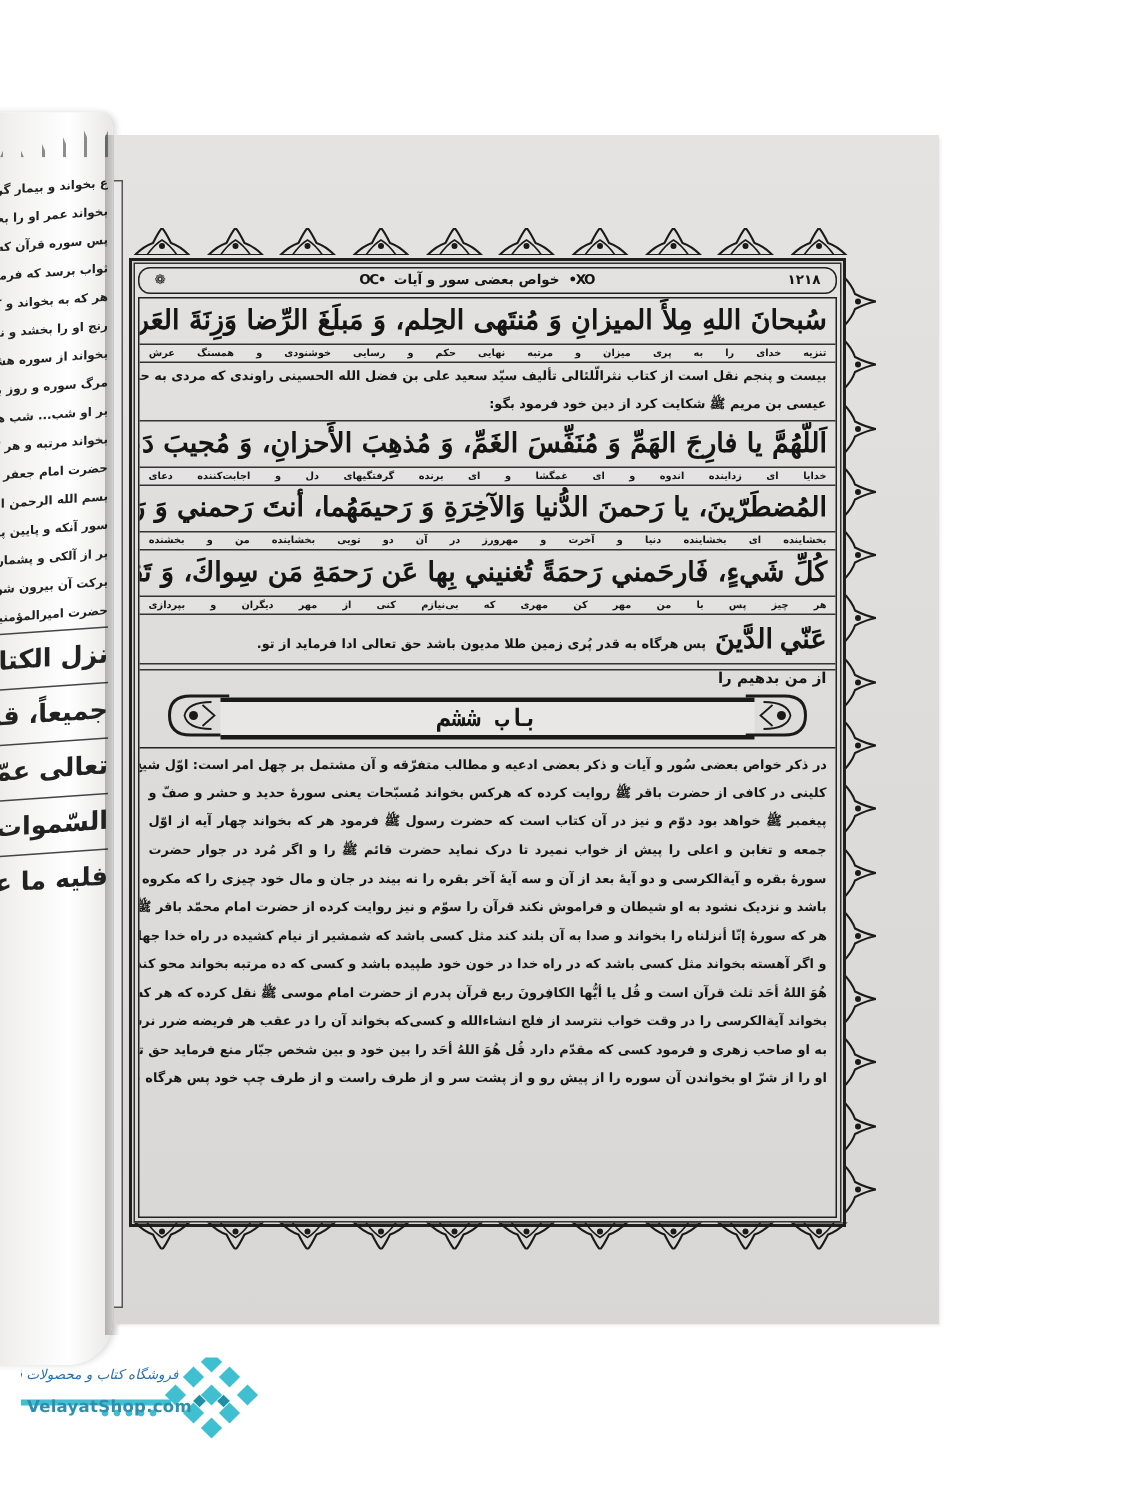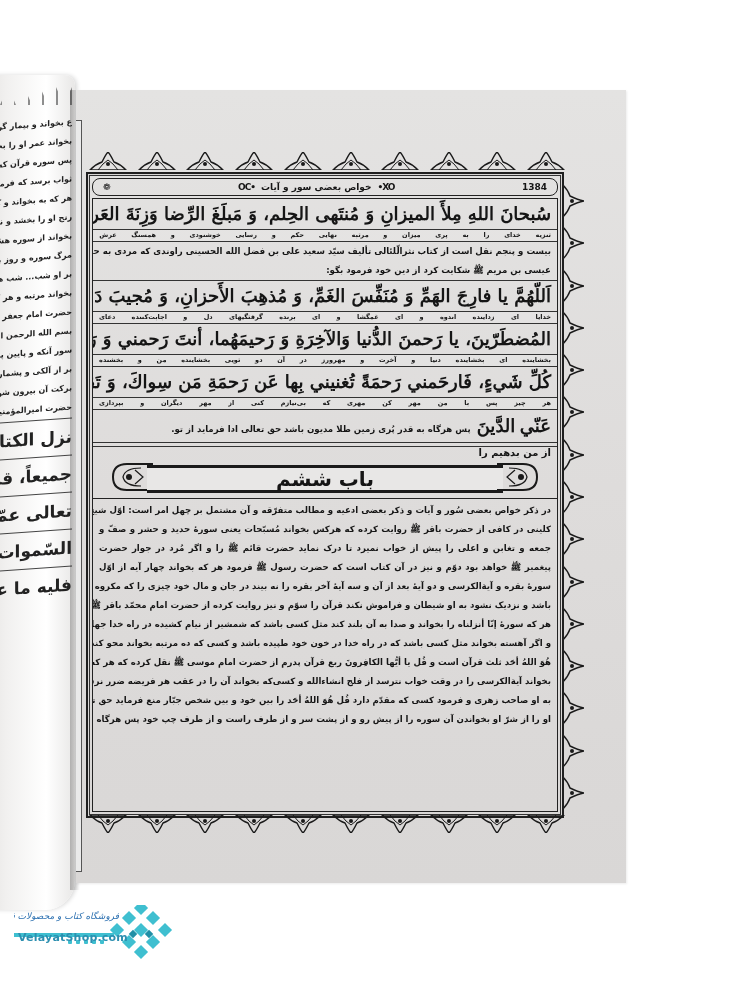--- a/index.html
+++ b/index.html
@@ -103,21 +103,21 @@
     position: absolute; top: 0; width: 42px; height: 34px;
   }
   .chapter .cap svg { width: 100%; height: 100%; }
   .chapter .cap.l { left: 0; }
   .chapter .cap.r { right: 0; }
   .chapter .band {
     position: absolute; left: 36px; right: 36px; top: 5px; height: 22px;
     border-top: 3px solid #1a1a1a; border-bottom: 3px solid #1a1a1a;
     background: #e8e7e6; display: flex; align-items: center; justify-content: center;
   }
-  .chapter .band span { font-size: 20px; font-weight: bold; }
+  .chapter .band span { font-size: 16px; font-weight: bold; font-family: Liberation Mono, monospace; }
   .body-block { border-top: 1.5px solid #222; padding-top: 2px; }
   
   .logo { position: absolute; left: 14px; top: 905px; width: 160px; height: 60px; }
   .logo-mark { position: absolute; right: 0; top: 0; width: 68px; height: 56px; }
   .logo-script {
     position: absolute; left: 0; top: 6px; width: 105px; height: 22px;
     font-family: "DejaVu Serif", serif; font-style: italic; font-size: 9px; color: #2a6fb0;
     direction: rtl; white-space: nowrap; overflow: hidden; text-align: right;
   }
   .logo-underline { position: absolute; left: 0; top: 28px; width: 100px; height: 4px; background: #3fbfd0; }
@@ -328,21 +328,21 @@
     <div class="orn">
         <svg viewBox="0 0 22 38">
           <path d="M0 2 Q6 8 8 14 Q16 18 22 19 Q16 20 8 24 Q6 30 0 36 Z" fill="none" stroke="#1a1a1a" stroke-width="1.4"></path>
           <circle cx="10" cy="19" r="2" fill="#1a1a1a"></circle>
         </svg>
       </div>
   </div>
 
   <div class="frame">
     <div class="header-bar">
-      <span>1384</span>
+      <span>۱۲۱۸</span>
       <span class="header-title">
         <span class="header-deco">XO•</span>
         <span>خواص بعضی سور و آیات</span>
         <span class="header-deco">•OC</span>
       </span>
       <span>❁</span>
     </div>
 
     <div class="text-box">
       <div class="verse">سُبحانَ اللهِ مِلأَ الميزانِ وَ مُنتَهى الحِلم، وَ مَبلَغَ الرِّضا وَزِنَةَ العَرشِ</div>
@@ -452,22 +452,22 @@
               <path d="M12 8 Q28 8 30 17 Q28 26 12 26" fill="none" stroke="#1a1a1a" stroke-width="1.2"></path>
               <circle cx="24" cy="17" r="3" fill="#1a1a1a"></circle>
               <path d="M18 10 L10 17 L18 24" fill="none" stroke="#1a1a1a" stroke-width="1.2"></path>
             </svg>
         </div>
       </div>
 
       <div class="body-block">
         <div class="prose">در ذکر خواص بعضی سُور و آیات و ذکر بعضی ادعیه و مطالب متفرّقه و آن مشتمل بر چهل امر است: اوّل شیخ</div>
         <div class="prose">کلینی در کافی از حضرت باقر ﷺ روایت کرده که هرکس بخواند مُسبّحات یعنی سورهٔ حدید و حشر و صفّ و</div>
+        <div class="prose">پیغمبر ﷺ خواهد بود دوّم و نیز در آن کتاب است که حضرت رسول ﷺ فرمود هر که بخواند چهار آیه از اوّل</div>
         <div class="prose">جمعه و تغابن و اعلی را پیش از خواب نمیرد تا درک نماید حضرت قائم ﷺ را و اگر مُرد در جوار حضرت</div>
-        <div class="prose">پیغمبر ﷺ خواهد بود دوّم و نیز در آن کتاب است که حضرت رسول ﷺ فرمود هر که بخواند چهار آیه از اوّل</div>
         <div class="prose">سورهٔ بقره و آیة‌الکرسی و دو آیهٔ بعد از آن و سه آیهٔ آخر بقره را نه بیند در جان و مال خود چیزی را که مکروه او</div>
         <div class="prose">باشد و نزدیک نشود به او شیطان و فراموش نکند قرآن را سوّم و نیز روایت کرده از حضرت امام محمّد باقر ﷺ که</div>
         <div class="prose">هر که سورهٔ إنّا أنزلناه را بخواند و صدا به آن بلند کند مثل کسی باشد که شمشیر از نیام کشیده در راه خدا جهاد کند</div>
         <div class="prose">و اگر آهسته بخواند مثل کسی باشد که در راه خدا در خون خود طپیده باشد و کسی که ده مرتبه بخواند محو کند از او</div>
         <div class="prose">هُوَ اللهُ أحَد ثلث قرآن است و قُل یا أیُّها الکافِرونَ ربع قرآن پدرم از حضرت امام موسی ﷺ نقل کرده که هر که</div>
         <div class="prose">بخواند آیة‌الکرسی را در وقت خواب نترسد از فلج انشاءالله و کسی‌که بخواند آن را در عقب هر فریضه ضرر نرساند</div>
         <div class="prose">به او صاحب زهری و فرمود کسی که مقدّم دارد قُل هُوَ اللهُ أحَد را بین خود و بین شخص جبّار منع فرماید حق تعالی</div>
         <div class="prose">او را از شرّ او بخواندن آن سوره را از پیش رو و از پشت سر و از طرف راست و از طرف چپ خود پس هرگاه چنین</div>
       </div>
     </div>

